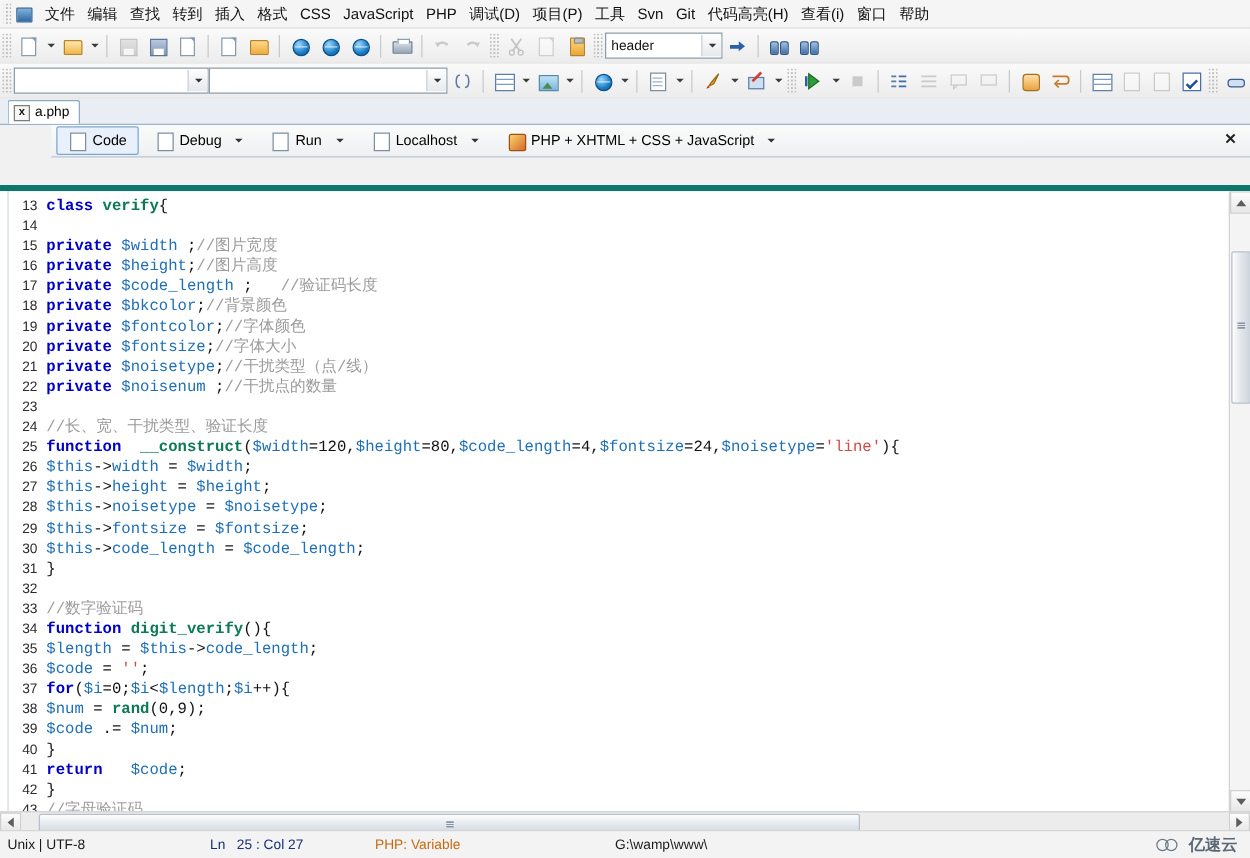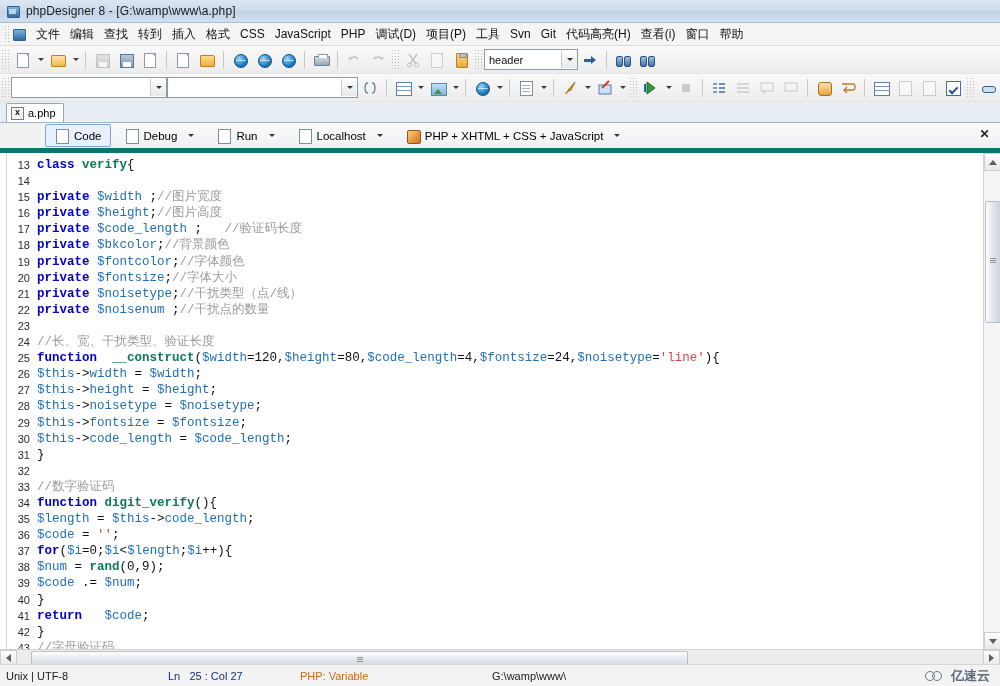--- a/index.html
+++ b/index.html
@@ -255,27 +255,20 @@
     position:absolute;border:1.6px solid #6b7a89;border-radius:50%;
   }
   .status .logo .cloud .e1{left:0;top:2px;width:8px;height:8px;}
   .status .logo .cloud .e2{left:7px;top:2px;width:8px;height:8px;}
 </style>
 </head>
 <body>
 
 <div class="app">
 
-  <div class="titlebar">
-    <div class="tb-icon">
-      <div class="sq"></div>
-        <div class="sh"></div>
-    </div>
-    <div class="tb-text">phpDesigner 8 - [G:\wamp\www\a.php]</div>
-  </div>
 
   <div class="menubar">
     <div class="menu-grip"></div>
     <div class="menu-appicon">
         <div class="sq"></div>
       </div>
     <div class="menu-item">文件</div>
     <div class="menu-item">编辑</div>
     <div class="menu-item">查找</div>
     <div class="menu-item">转到</div>

